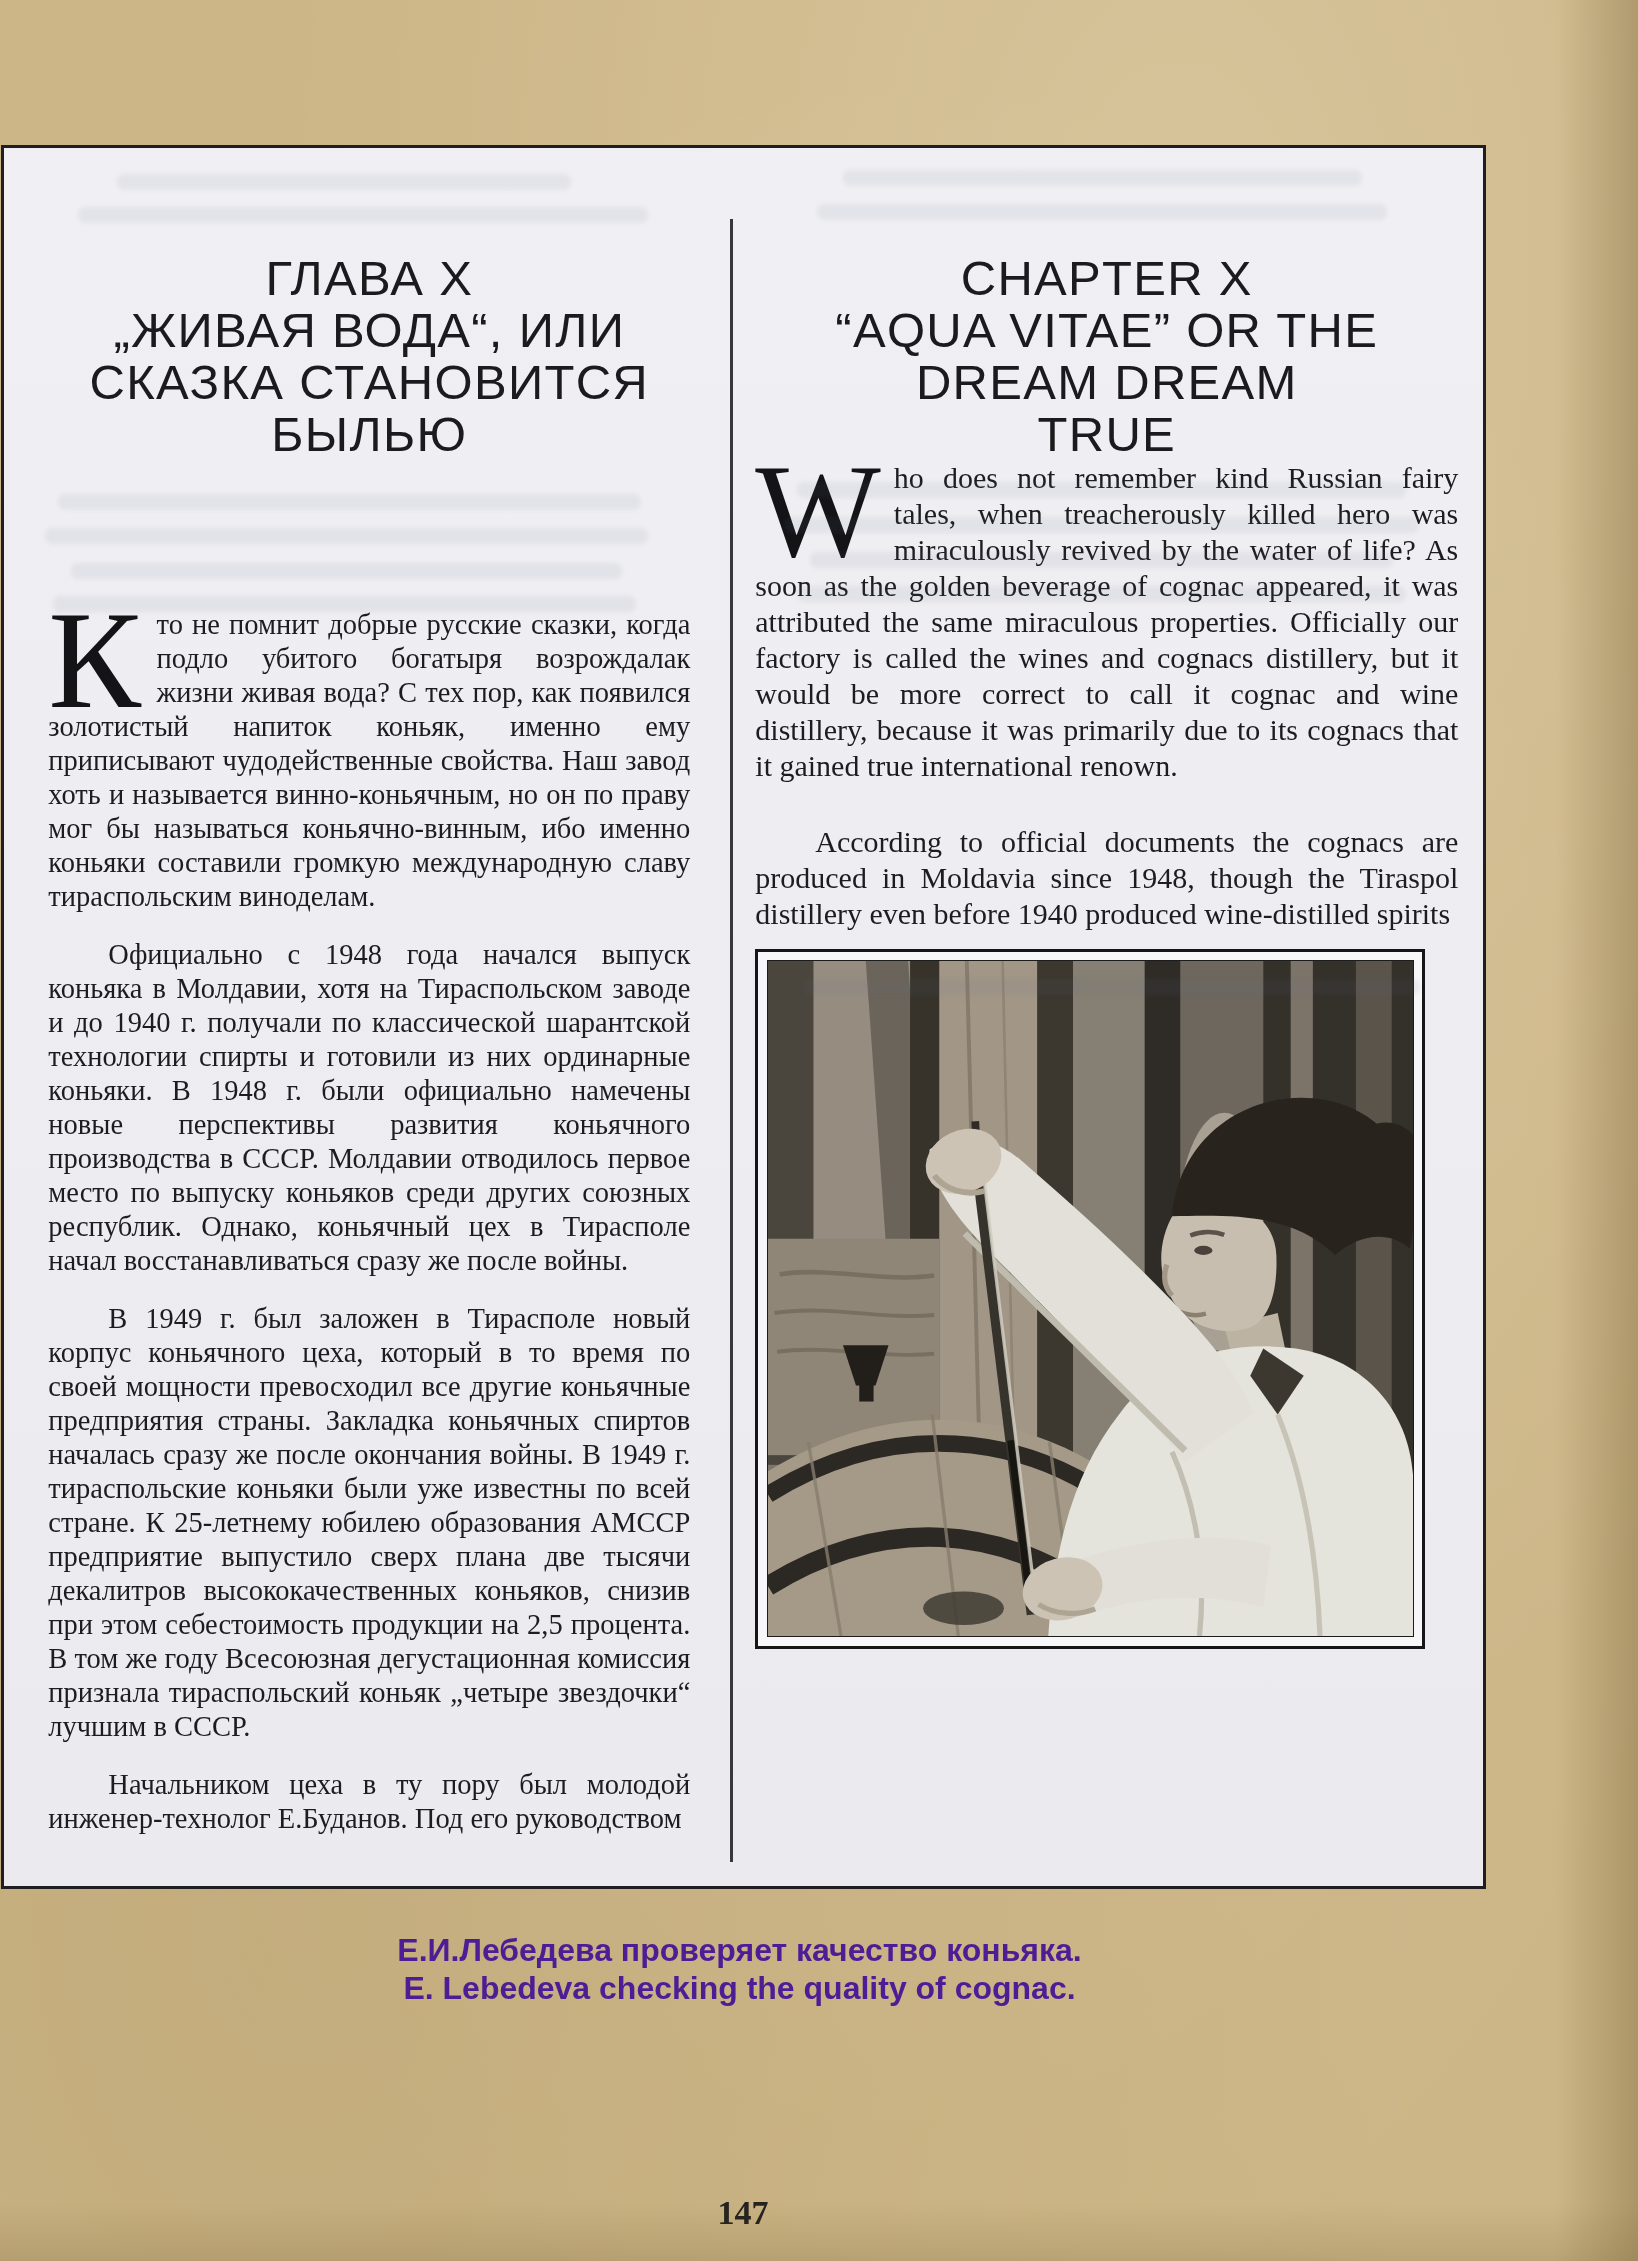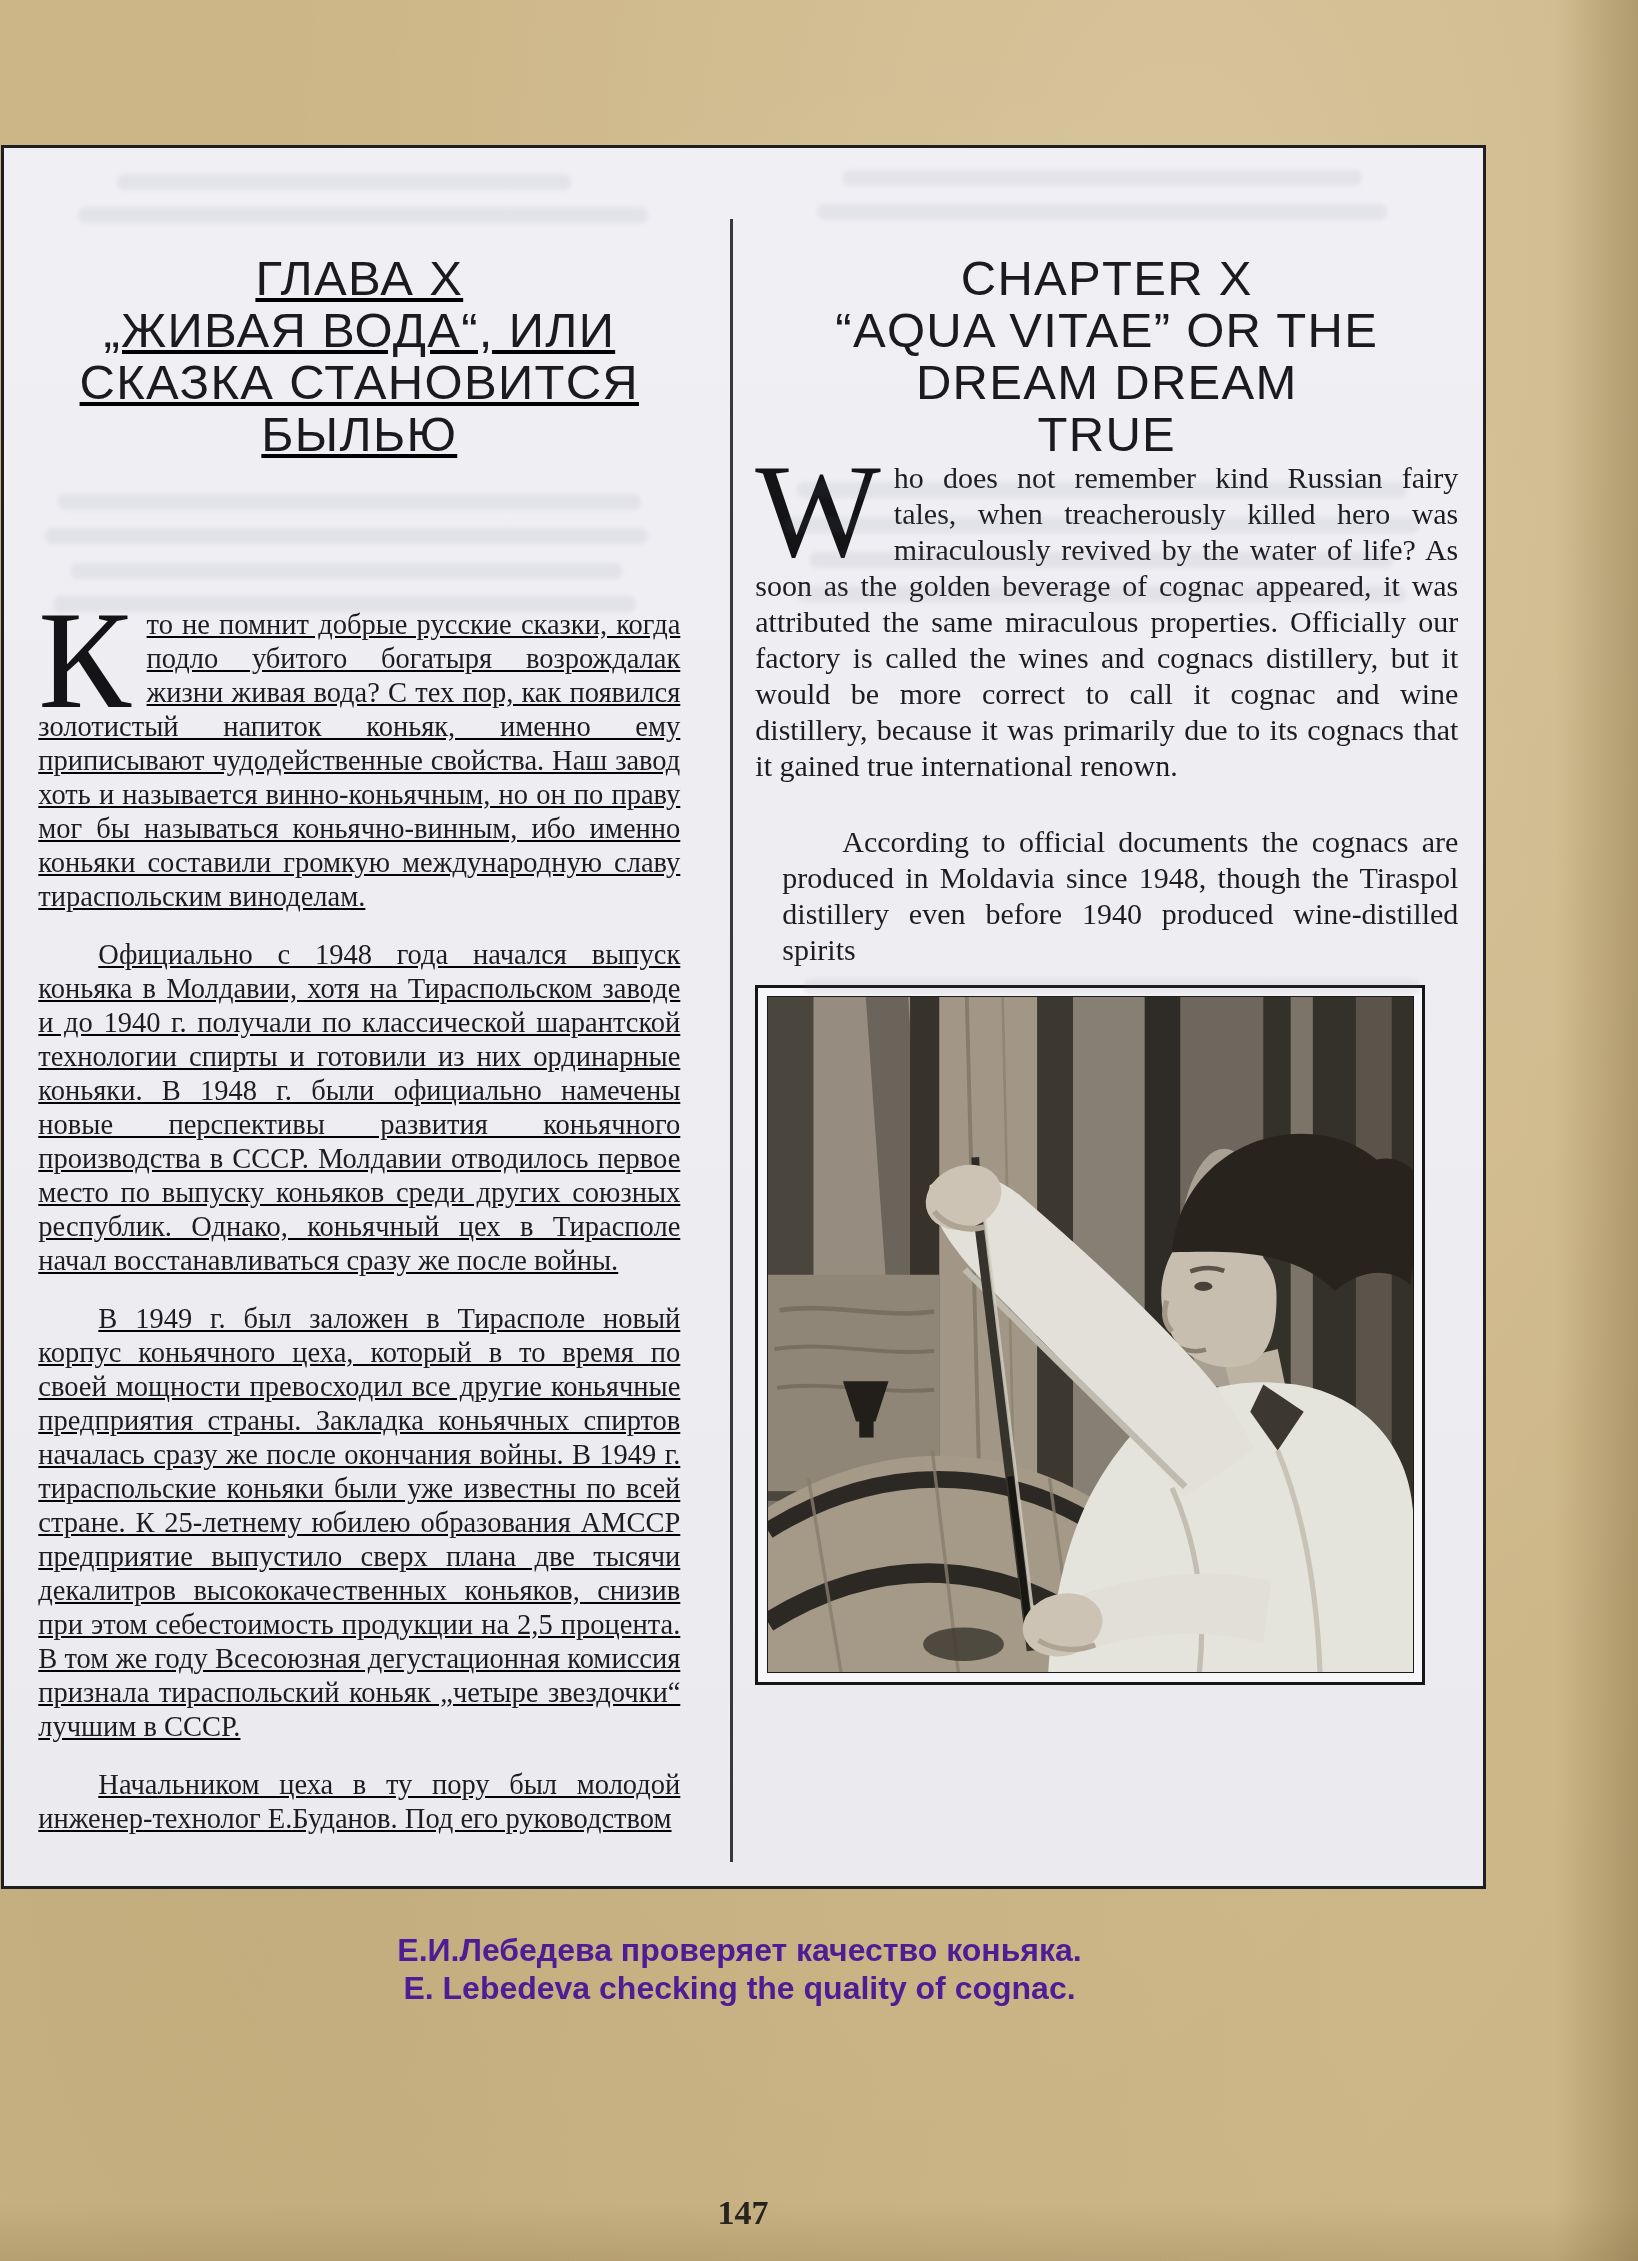--- a/index.html
+++ b/index.html
@@ -26,40 +26,40 @@
 
   .sheet{
     position:absolute; left:1.3px; top:145px; width:1485px; height:1744px;
     background:linear-gradient(180deg,#f0eff3,#ebeaee);
     border:3.2px solid #1f1f22;
     overflow:hidden; z-index:1;
   }
   .divider{ position:absolute; left:726px; top:71px; width:2.6px; height:1643px; background:#38373d; }
 
   .col{ position:absolute; top:104px; }
-  .col-left{ left:34px; width:642px;text-decoration:underline; }
+  .col-left{ left:44px; width:642px; }
   .col-right{ left:751px; width:703px; }
 
   .chapter-title{
     font-family:"Liberation Sans", sans-serif;
     font-weight:400; font-size:49px; line-height:52px;
     letter-spacing:1.3px; text-align:center; color:#1b1b1d;
   }
   .chapter-title span{ display:block; }
   .col-left  .chapter-title{ margin-bottom:148px; }
   .col-right .chapter-title{ }
 
   .body-text p{
     text-align:justify; text-align-last:left;
     color:#1d1d20;
   }
   .ru .body-text p{ font-size:28.5px; line-height:34px; }
   .en .body-text p{ font-size:30px; line-height:36px; }
   .ru .body-text p + p{ margin-top:24px; }
-  .en .body-text p + p{ margin-top:40px;margin-left:27px; }
+  .en .body-text p + p{ margin-top:40px; }
   .body-text p.indented{ text-indent:60px; }
 
   .dropcap{ float:left; color:#141417; font-weight:400; }
   .ru .dropcap{ font-size:139px; line-height:97px; margin:3.9px 15.6px 0 0; }
   .en .dropcap{ font-size:133px; line-height:97px; margin:2.6px 13px 0 0; }
 
   .photo-frame{
     margin-top:17px; width:670px;
     border:3.9px solid #161616; background:#f7f6f8; padding:8.4px;
   }

